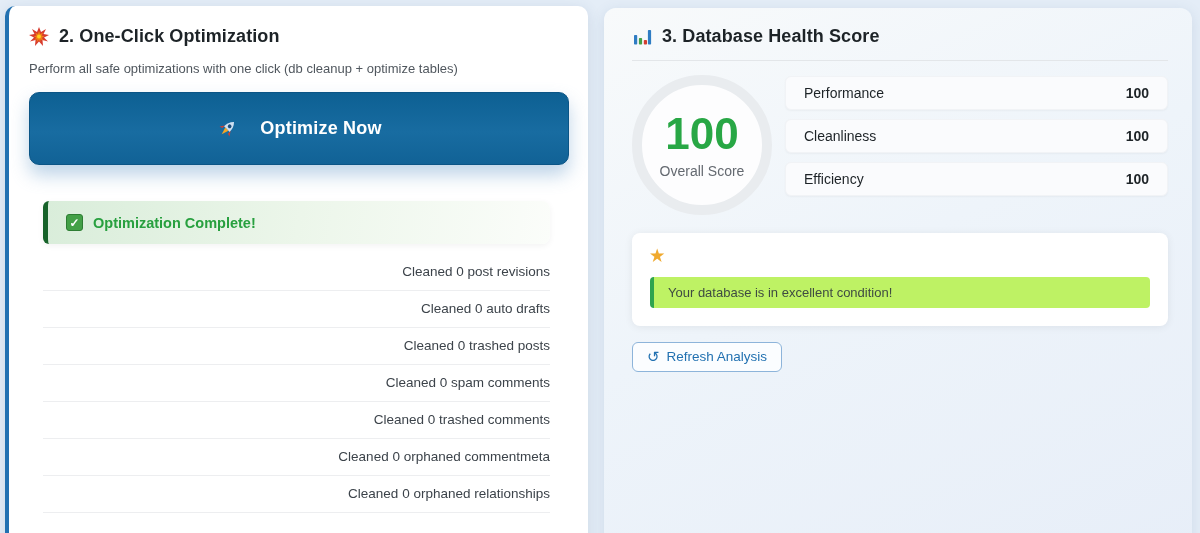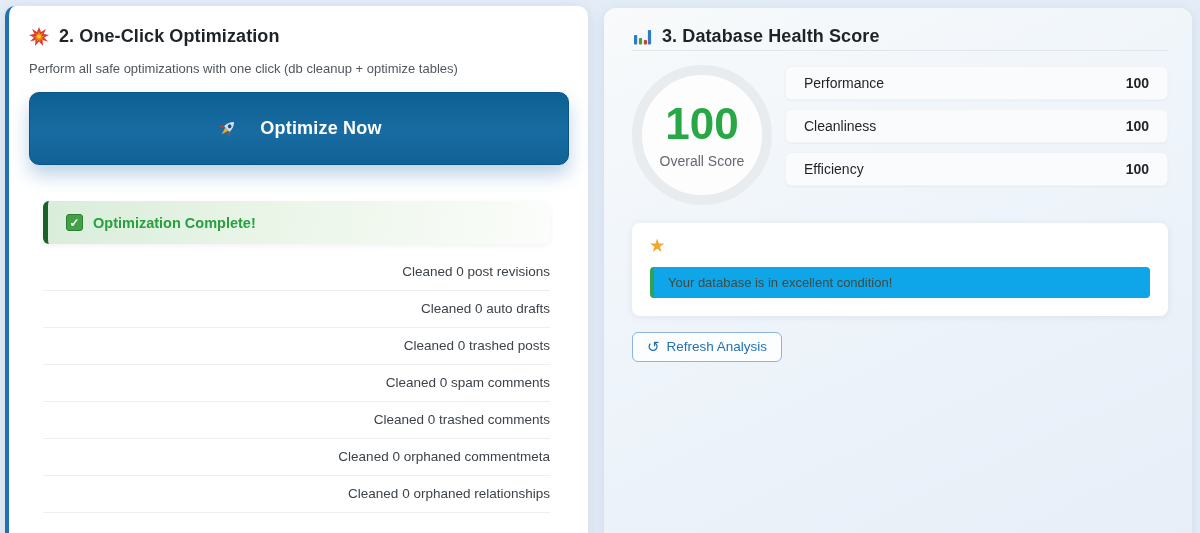--- a/index.html
+++ b/index.html
@@ -32,37 +32,37 @@
     color:#fff; font-size:12px; font-weight:700; display:flex; align-items:center; justify-content:center; }
   .success-text { color:#28a03f; font-weight:600; font-size:14.5px; }
   .cleanup-list { list-style:none; margin-top:10px; font-size:13.5px; color:#3c434a; }
   .cleanup-list li { padding:10px 0 11px; border-bottom:1px solid #edeef0;text-align:right; }
 
   
   .card-right { left:604px; top:8px; width:588px; height:552px;
     background:linear-gradient(155deg,#f8fafb 0%,#eef4fa 45%,#e7eef8 100%);
     border-radius:12px; box-shadow:0 3px 14px rgba(60,90,130,.13);
     padding:18px 24px 0 28px; }
-  .panel-title.with-border { padding-bottom:3px; border-bottom:1px solid #e3e6e9; }
+  .panel-title.with-border { padding-bottom:13px; border-bottom:1px solid #e3e6e9; }
   .score-row { display:flex; gap:13px; margin-top:14px; }
   .score-circle { flex:0 0 auto; width:140px; height:140px; border-radius:50%;
     border:10px solid #e9ecef; background:#fdfdfe;
     display:flex; flex-direction:column; align-items:center; justify-content:center; }
   .score-value { font-size:44px; font-weight:700; color:#28a745; line-height:1; }
   .score-label { font-size:14px; color:#646970; margin-top:7px; }
   .metrics { flex:1; display:flex; flex-direction:column; gap:9px; margin-top:1px;text-align:center; }
   .metric-row { height:34px; background:#fafbfd; border:1px solid #f1f3f6; border-radius:6px;
     display:flex; align-items:center; justify-content:space-between; padding:0 18px;
     font-size:14px; color:#1d2327; box-shadow:0 1px 2px rgba(0,0,0,.04); }
   .metric-value { font-weight:700; }
   .details-card { margin-top:18px; background:#ffffff; border-radius:8px;
     box-shadow:0 1px 8px rgba(0,0,0,.07); padding:15px 18px 18px; }
   .details-heading { display:flex; align-items:center; gap:8px; font-size:14px; font-weight:600; color:#1d2327; }
   .star { color:#f0a92e; font-size:16px; line-height:1; }
-  .details-message-box { margin-top:13px; background:#0ea5e9; border-left:4px solid #2ea44f;
+  .details-message-box { margin-top:13px; background:#bef264; border-left:4px solid #2ea44f;
     border-radius:4px; padding:8px 14px; font-size:13px; color:#3f4b42; }
   .refresh-btn { margin-top:16px; display:inline-flex; align-items:center; gap:7px;
     background:#fbfdff; border:1px solid #8db4da; border-radius:6px; padding:6px 14px 7px;
     color:#2271b1; font-family:inherit; font-size:13.5px; cursor:pointer; }
   .refresh-icon { font-size:15px; line-height:1; }
 </style>
 </head>
 <body>
 
 <div class="page">

